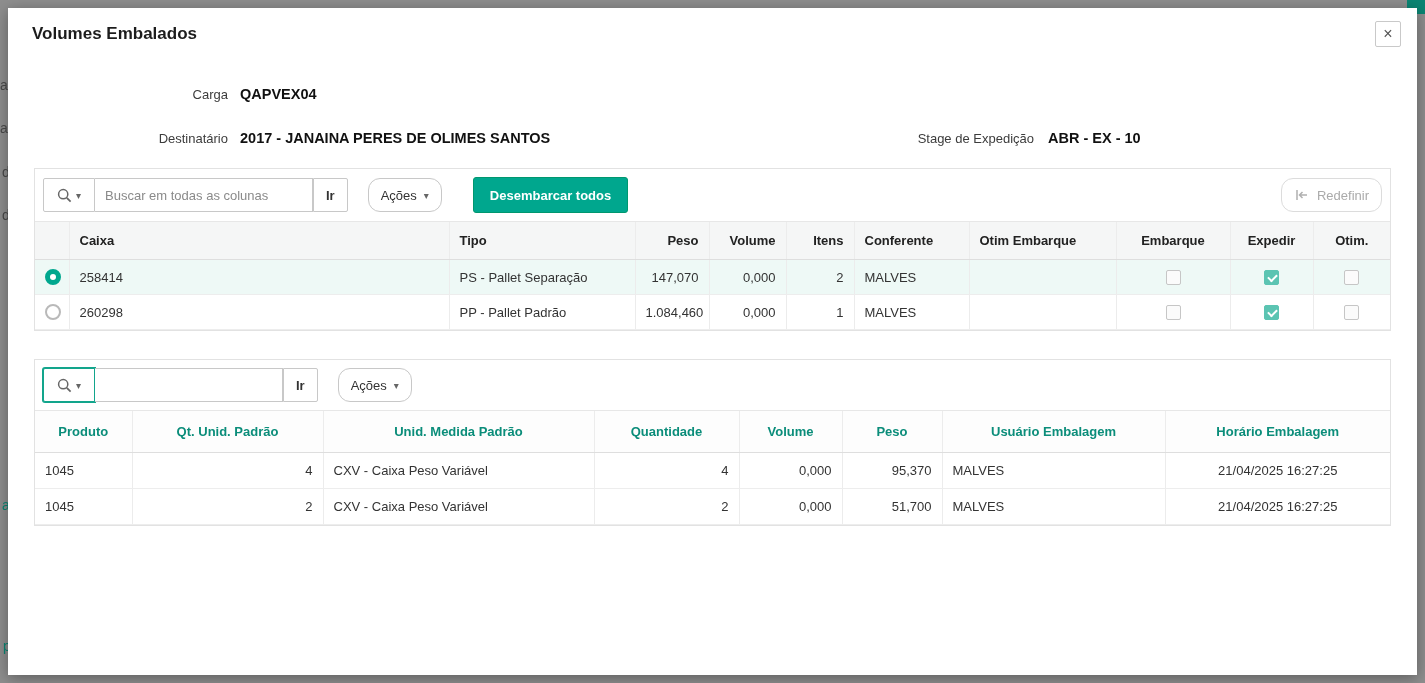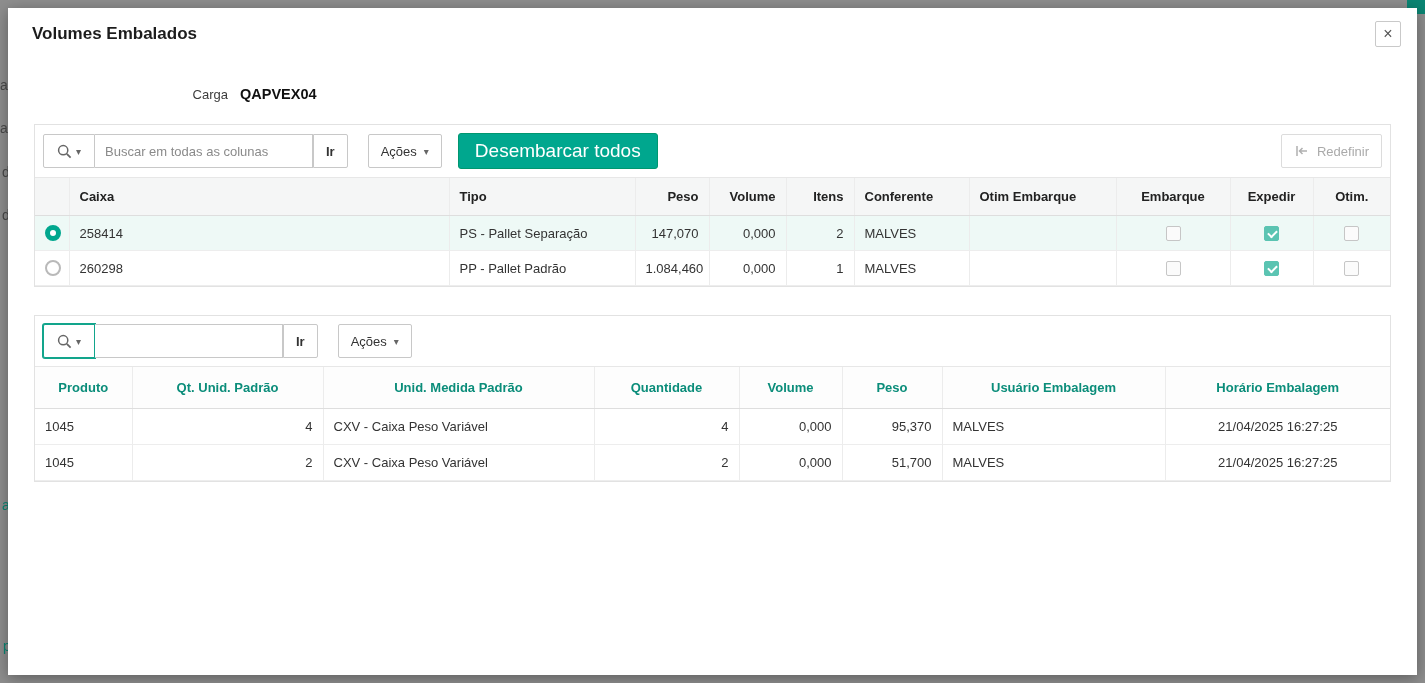--- a/index.html
+++ b/index.html
@@ -32,38 +32,38 @@
   .fr-value { font-weight:bold; font-size:14.5px; color:#111; }
   .fr-right { display:flex; align-items:center; }
   .fr-label2 { width:150px; text-align:right; color:#3c3c3c; font-size:13px; padding-right:14px; }
 
   .grid-region { margin:0 26px; border:1px solid #e2e2e2; background:#fff; }
   .grid-region + .grid-region { margin-top:28px; }
 
   .toolbar { display:flex; align-items:center; padding:8px; }
   .btn {
     height:34px; border:1px solid #c8c8c8; background:#fff; font-size:13px; color:#333;
-    padding:0 12px; border-radius:2px; display:inline-flex; align-items:center; gap:7px; cursor:pointer;
+    padding:0 12px; border-radius:12px; display:inline-flex; align-items:center; gap:7px; cursor:pointer;
     font-family:"Liberation Sans", sans-serif;
   }
   .search-btn { width:52px; justify-content:center; border-radius:2px 0 0 2px; gap:4px; padding:0 8px; }
   .search-btn.focused { border:1px solid #12a58c; box-shadow:0 0 0 1px #12a58c; }
   .search-input {
     height:34px; border:1px solid #c8c8c8; border-left:none; padding:0 10px; font-size:13px;
     color:#333; outline:none; font-family:"Liberation Sans", sans-serif;
   }
   .search-input::placeholder { color:#8a8a8a; }
   .input-wide { width:218px; }
   .input-narrow { width:188px; }
   .go-btn { border-radius:0 2px 2px 0; font-weight:bold; }
   .actions-btn { margin-left:20px; }
   .caret { font-size:10px; color:#666; }
   .primary-btn {
-    margin-left:16px; height:36px; border:1px solid #00976f; background:#00a78e; color:#fff;
-    font-weight:normal; font-size:19px; padding:0 16px; border-radius:3px; display:inline-flex;
+    margin-left:31px; height:36px; border:1px solid #00976f; background:#00a78e; color:#fff;
+    font-weight:bold; font-size:13px; padding:0 16px; border-radius:3px; display:inline-flex;
     align-items:center; cursor:pointer; font-family:"Liberation Sans", sans-serif;
   }
   .reset-btn { margin-left:auto; color:#aaaaaa; border-color:#dcdcdc; cursor:default; }
   .reset-btn svg { display:block; }
 
   table { width:100%; border-collapse:collapse; font-size:13px; color:#333; table-layout:fixed; }
   th {
     background:#f5f6f6; font-weight:bold; text-align:left; height:38px; padding:0 10px;
     border-top:1px solid #e7e7e7; border-bottom:1px solid #dedede; color:#222;
     overflow:hidden; white-space:nowrap;
@@ -119,20 +119,30 @@
     <button class="close-btn">
       <span>×</span>
     </button>
   </div>
 
   <div class="form-area">
     <div class="form-row">
       <div class="fr-left">
         <div class="fr-label">Carga</div>
         <div class="fr-value">QAPVEX04</div>
+      </div>
+    </div>
+    <div class="form-row">
+      <div class="fr-left">
+        <div class="fr-label">Destinatário</div>
+        <div class="fr-value">2017 - JANAINA PERES DE OLIMES SANTOS</div>
+      </div>
+      <div class="fr-right">
+        <div class="fr-label2">Stage de Expedição</div>
+        <div class="fr-value">ABR - EX - 10</div>
       </div>
     </div>
   </div>
 
   <div class="grid-region">
     <div class="toolbar">
       <button class="btn search-btn">
         <svg class="search-icon-svg" width="15" height="15" viewBox="0 0 15 15">
             <circle cx="6.2" cy="6.2" r="4.6" fill="none" stroke="#666" stroke-width="1.5"></circle>
             <line x1="9.8" y1="9.8" x2="13.6" y2="13.6" stroke="#666" stroke-width="1.7"></line>

